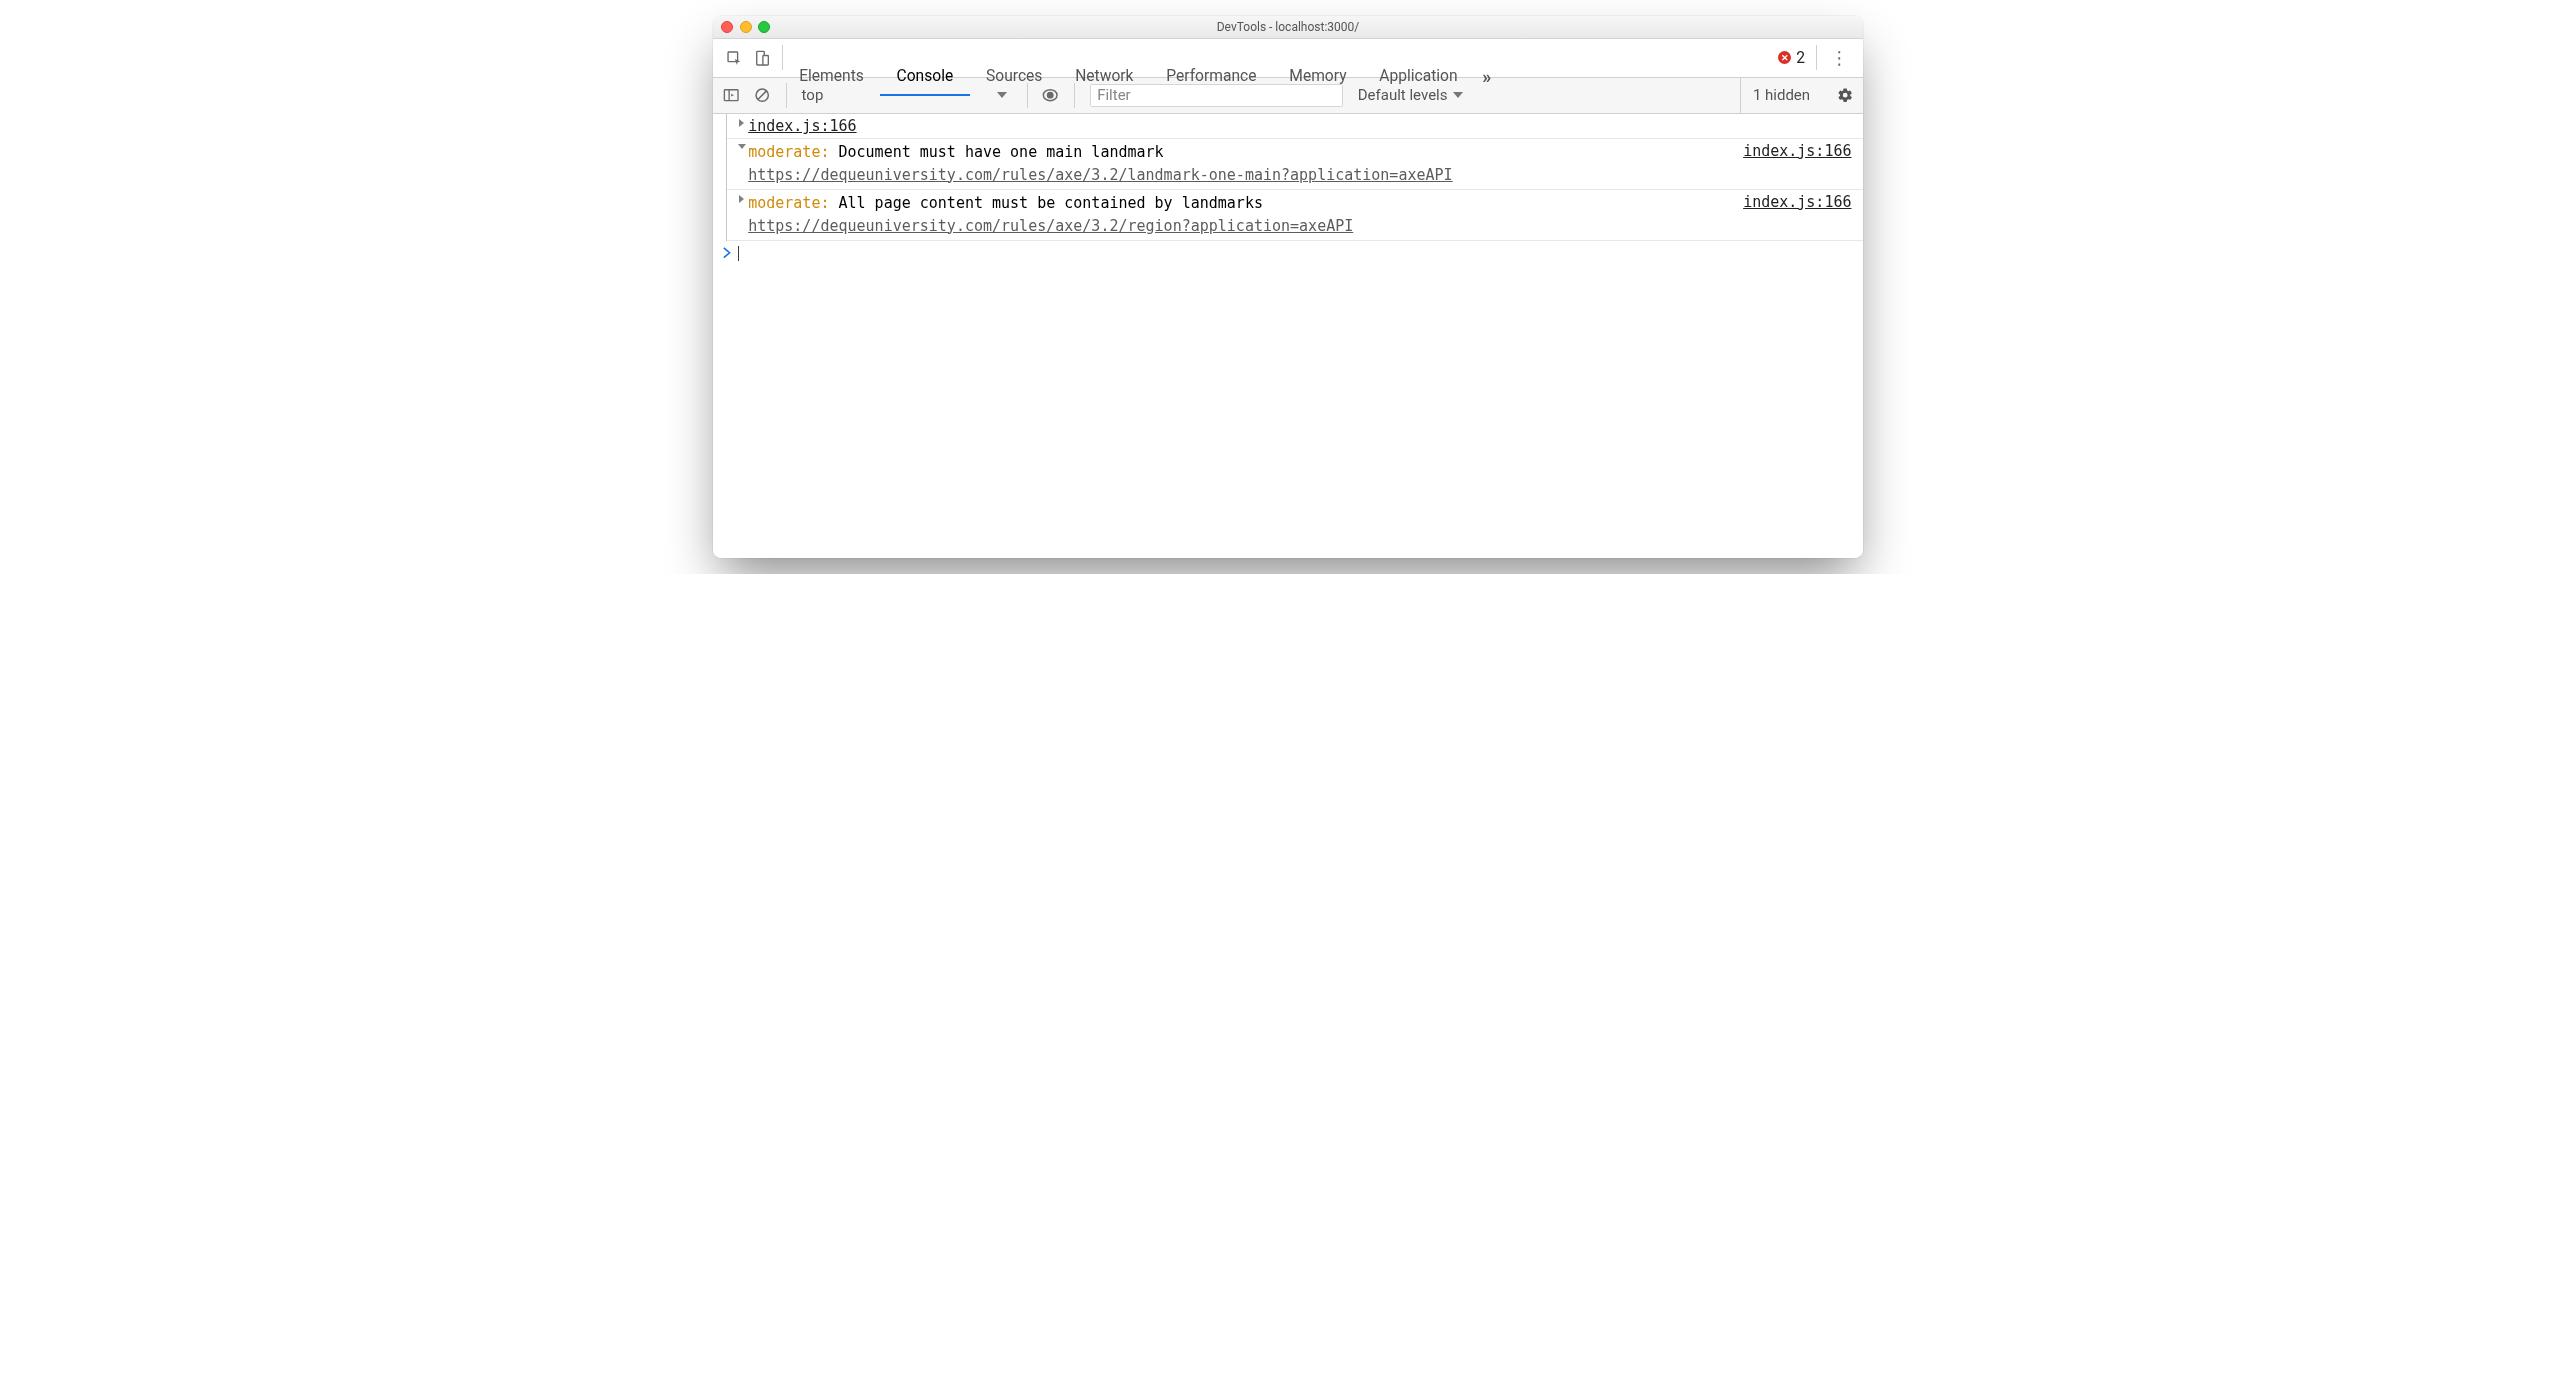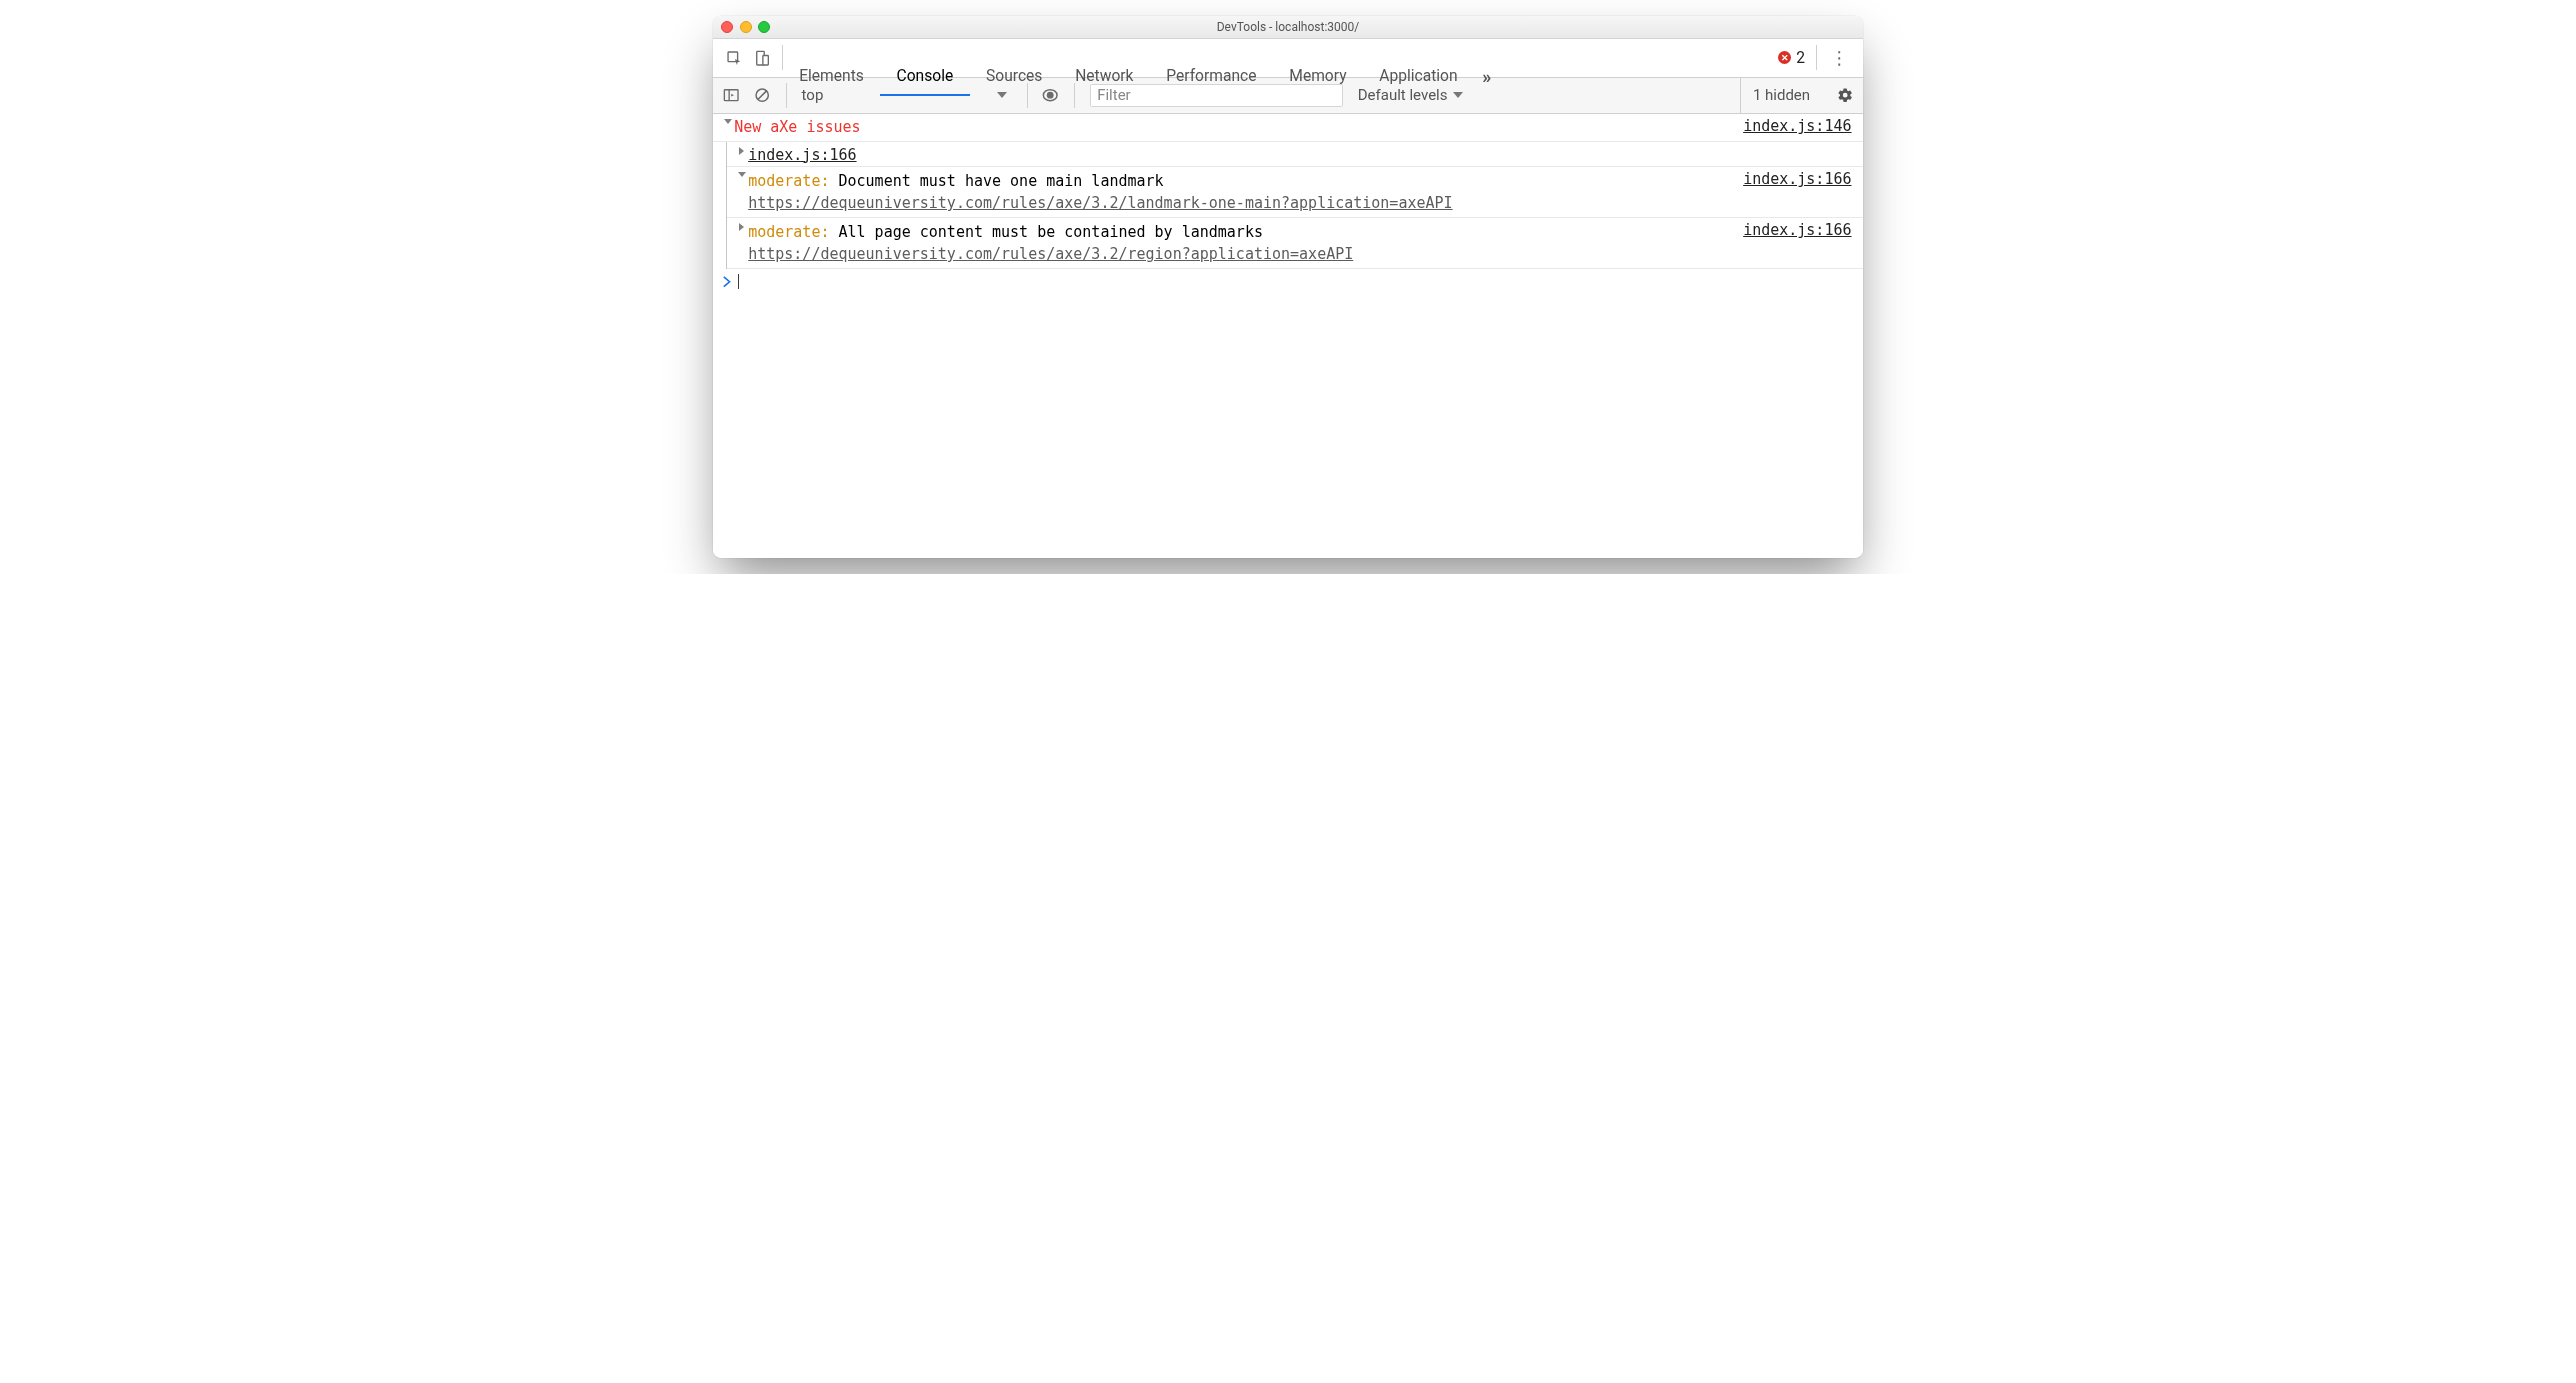--- a/index.html
+++ b/index.html
@@ -247,27 +247,20 @@
     <span class="hidden-info">1 hidden</span>
     <span class="gear">
       <svg class="isz" viewBox="0 0 24 24" fill="#555">
         <path d="M19.4 13a7.8 7.8 0 0 0 .1-1 7.8 7.8 0 0 0-.1-1l2.1-1.6a.5.5 0 0 0 .1-.6l-2-3.4a.5.5 0 0 0-.6-.2l-2.5 1a7.6 7.6 0 0 0-1.7-1l-.4-2.6a.5.5 0 0 0-.5-.4h-4a.5.5 0 0 0-.5.4L9 5.2a7.6 7.6 0 0 0-1.7 1l-2.5-1a.5.5 0 0 0-.6.2l-2 3.4a.5.5 0 0 0 .1.6L4.4 11a7.8 7.8 0 0 0 0 2l-2.1 1.6a.5.5 0 0 0-.1.6l2 3.4a.5.5 0 0 0 .6.2l2.5-1a7.6 7.6 0 0 0 1.7 1l.4 2.6a.5.5 0 0 0 .5.4h4a.5.5 0 0 0 .5-.4l.4-2.6a7.6 7.6 0 0 0 1.7-1l2.5 1a.5.5 0 0 0 .6-.2l2-3.4a.5.5 0 0 0-.1-.6ZM12 15.5A3.5 3.5 0 1 1 15.5 12 3.5 3.5 0 0 1 12 15.5Z"></path>
       </svg>
     </span>
   </div>
 
   <div class="console">
 
-    <div class="row">
-      <span class="arrow">
-          <span class="tri down-sm"></span>
-        </span>
-      <span class="content group-header">New aXe issues</span>
-      <span class="src">index.js:146</span>
-    </div>
 
     <div class="indent">
 
       <div class="row">
         <span class="arrow">
             <span class="tri right"></span>
           </span>
         <span class="src">index.js:166</span>
       </div>
 

